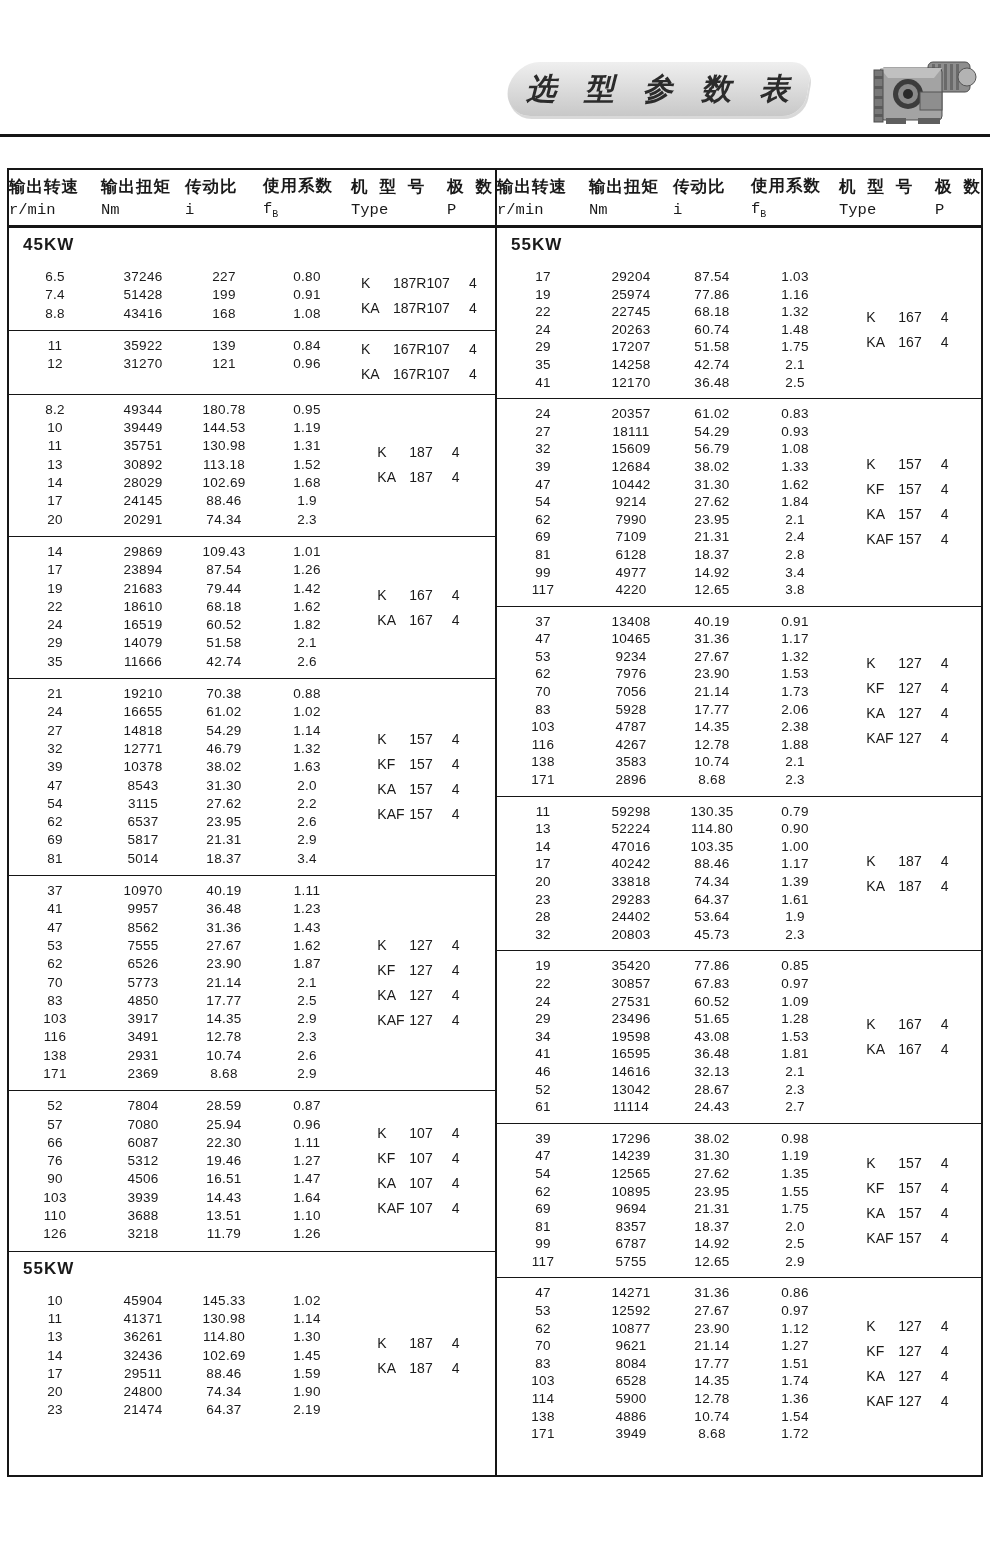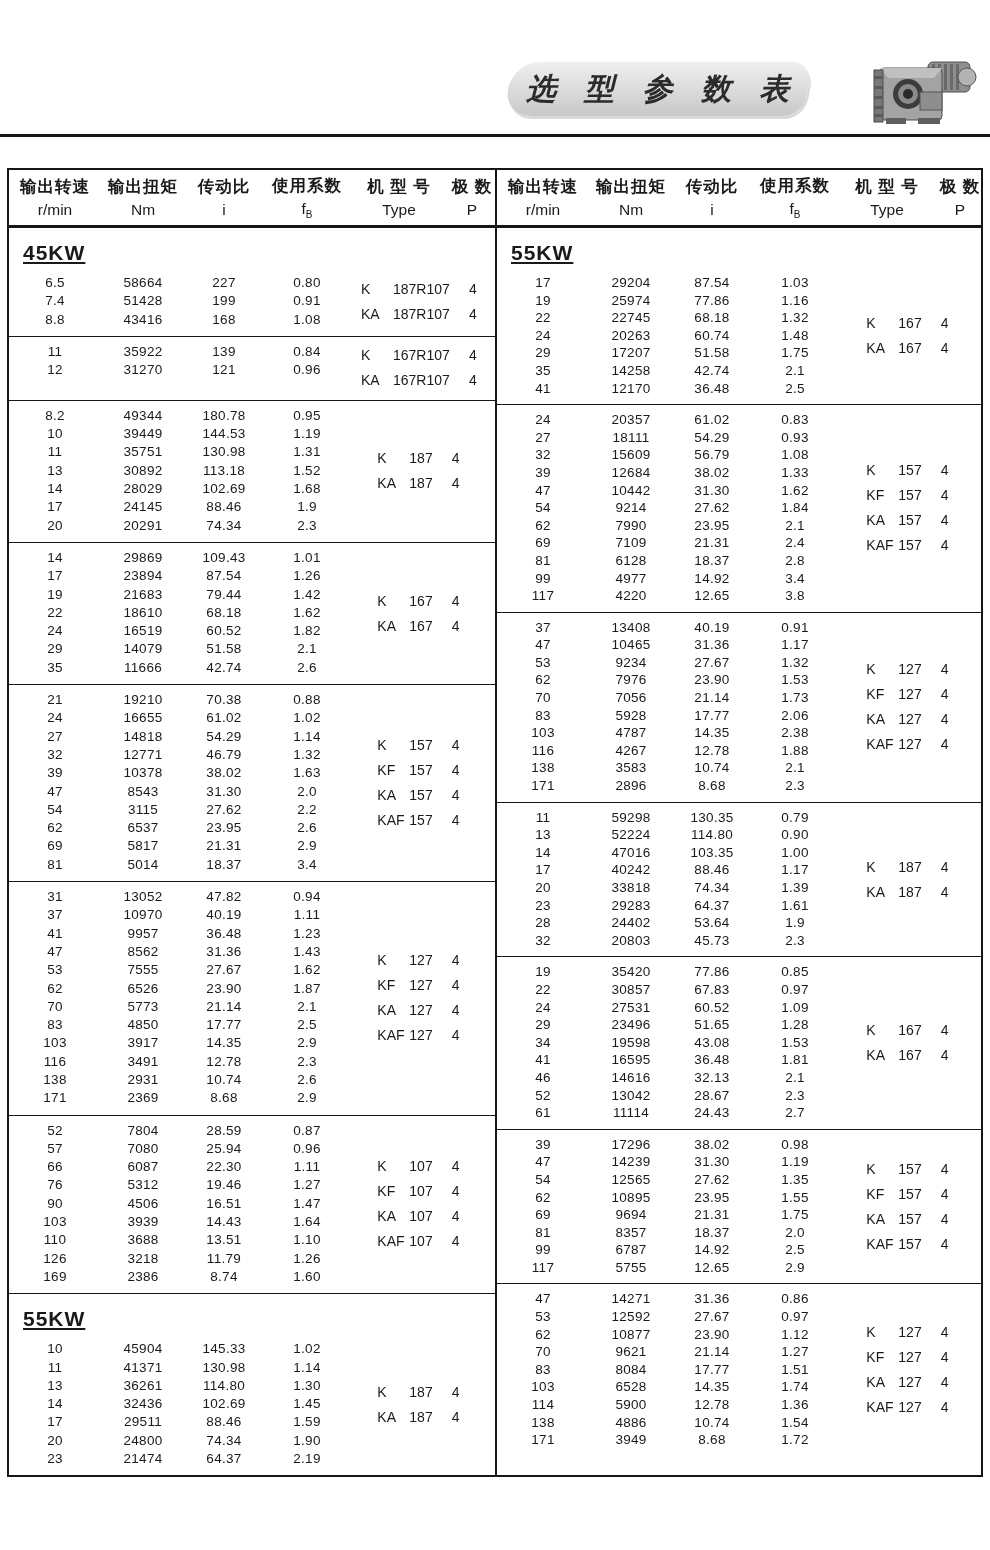--- a/index.html
+++ b/index.html
@@ -30,28 +30,28 @@
     border:2px solid #161616;display:flex;overflow:hidden;box-sizing:border-box;
   }
   .half{width:488px;box-sizing:border-box;}
   .half.left{border-right:2px solid #161616;}
 
   .thead{
     height:58px;border-bottom:3px solid #161616;display:grid;
     grid-template-columns:92px 84px 78px 88px 96px 50px;
     align-items:center;box-sizing:border-box;
   }
-  .th{display:flex;flex-direction:column;align-items:center;justify-content:center;gap:3px;}
+  .th{display:flex;flex-direction:column;align-items:flex-start;justify-content:center;gap:3px;font-family:Liberation Mono, monospace;}
   .th .zh{font-weight:bold;font-size:16.5px;white-space:nowrap;letter-spacing:1px;}
   .th .unit{font-size:15.5px;}
   .th sub{font-size:10px;}
 
   .section-heading{
-    font-weight:bold;font-size:21px;letter-spacing:1px;
-    padding:13px 0 4px 14px;height:23px;text-decoration:underline;
+    font-weight:bold;font-size:17px;letter-spacing:1px;
+    padding:7px 0 4px 14px;height:23px;
   }
   .block{display:flex;padding:6px 0 7px 0;border-bottom:1.6px solid #161616;}
   .half > .block:last-child{border-bottom:none;}
   .nums{width:342px;}
   .num-row{display:grid;grid-template-columns:92px 84px 78px 88px;text-align:center;}
   .half.left  .num-row{height:18.3px;line-height:18.3px;}
   .half.right .num-row{height:17.6px;line-height:17.6px;}
   .cell{font-size:13.5px;letter-spacing:0.3px;}
   .types{width:146px;display:flex;flex-direction:column;justify-content:center;align-items:center;}
   .type-row{display:flex;align-items:center;height:25px;}
@@ -125,21 +125,21 @@
         <div class="th">
           <span class="zh">极 数</span>
           <span class="unit">P</span>
         </div>
       </div>
     <div class="section-heading">45KW</div>
         <div class="block">
           <div class="nums">
             <div class="num-row">
               <span class="cell">6.5</span>
-              <span class="cell">58664</span>
+              <span class="cell">37246</span>
               <span class="cell">227</span>
               <span class="cell">0.80</span>
             </div>
             <div class="num-row">
               <span class="cell">7.4</span>
               <span class="cell">51428</span>
               <span class="cell">199</span>
               <span class="cell">0.91</span>
             </div>
             <div class="num-row">
@@ -376,26 +376,20 @@
             </div>
             <div class="type-row">
               <span class="type-label"><span class="type-prefix">KAF</span>157</span>
               <span class="poles">4</span>
             </div>
           </div>
         </div>
         <div class="block">
           <div class="nums">
             <div class="num-row">
-              <span class="cell">31</span>
-              <span class="cell">13052</span>
-              <span class="cell">47.82</span>
-              <span class="cell">0.94</span>
-            </div>
-            <div class="num-row">
               <span class="cell">37</span>
               <span class="cell">10970</span>
               <span class="cell">40.19</span>
               <span class="cell">1.11</span>
             </div>
             <div class="num-row">
               <span class="cell">41</span>
               <span class="cell">9957</span>
               <span class="cell">36.48</span>
               <span class="cell">1.23</span>
@@ -516,26 +510,20 @@
               <span class="cell">110</span>
               <span class="cell">3688</span>
               <span class="cell">13.51</span>
               <span class="cell">1.10</span>
             </div>
             <div class="num-row">
               <span class="cell">126</span>
               <span class="cell">3218</span>
               <span class="cell">11.79</span>
               <span class="cell">1.26</span>
-            </div>
-            <div class="num-row">
-              <span class="cell">169</span>
-              <span class="cell">2386</span>
-              <span class="cell">8.74</span>
-              <span class="cell">1.60</span>
             </div>
           </div>
           <div class="types">
             <div class="type-row">
               <span class="type-label"><span class="type-prefix">K</span>107</span>
               <span class="poles">4</span>
             </div>
             <div class="type-row">
               <span class="type-label"><span class="type-prefix">KF</span>107</span>
               <span class="poles">4</span>

